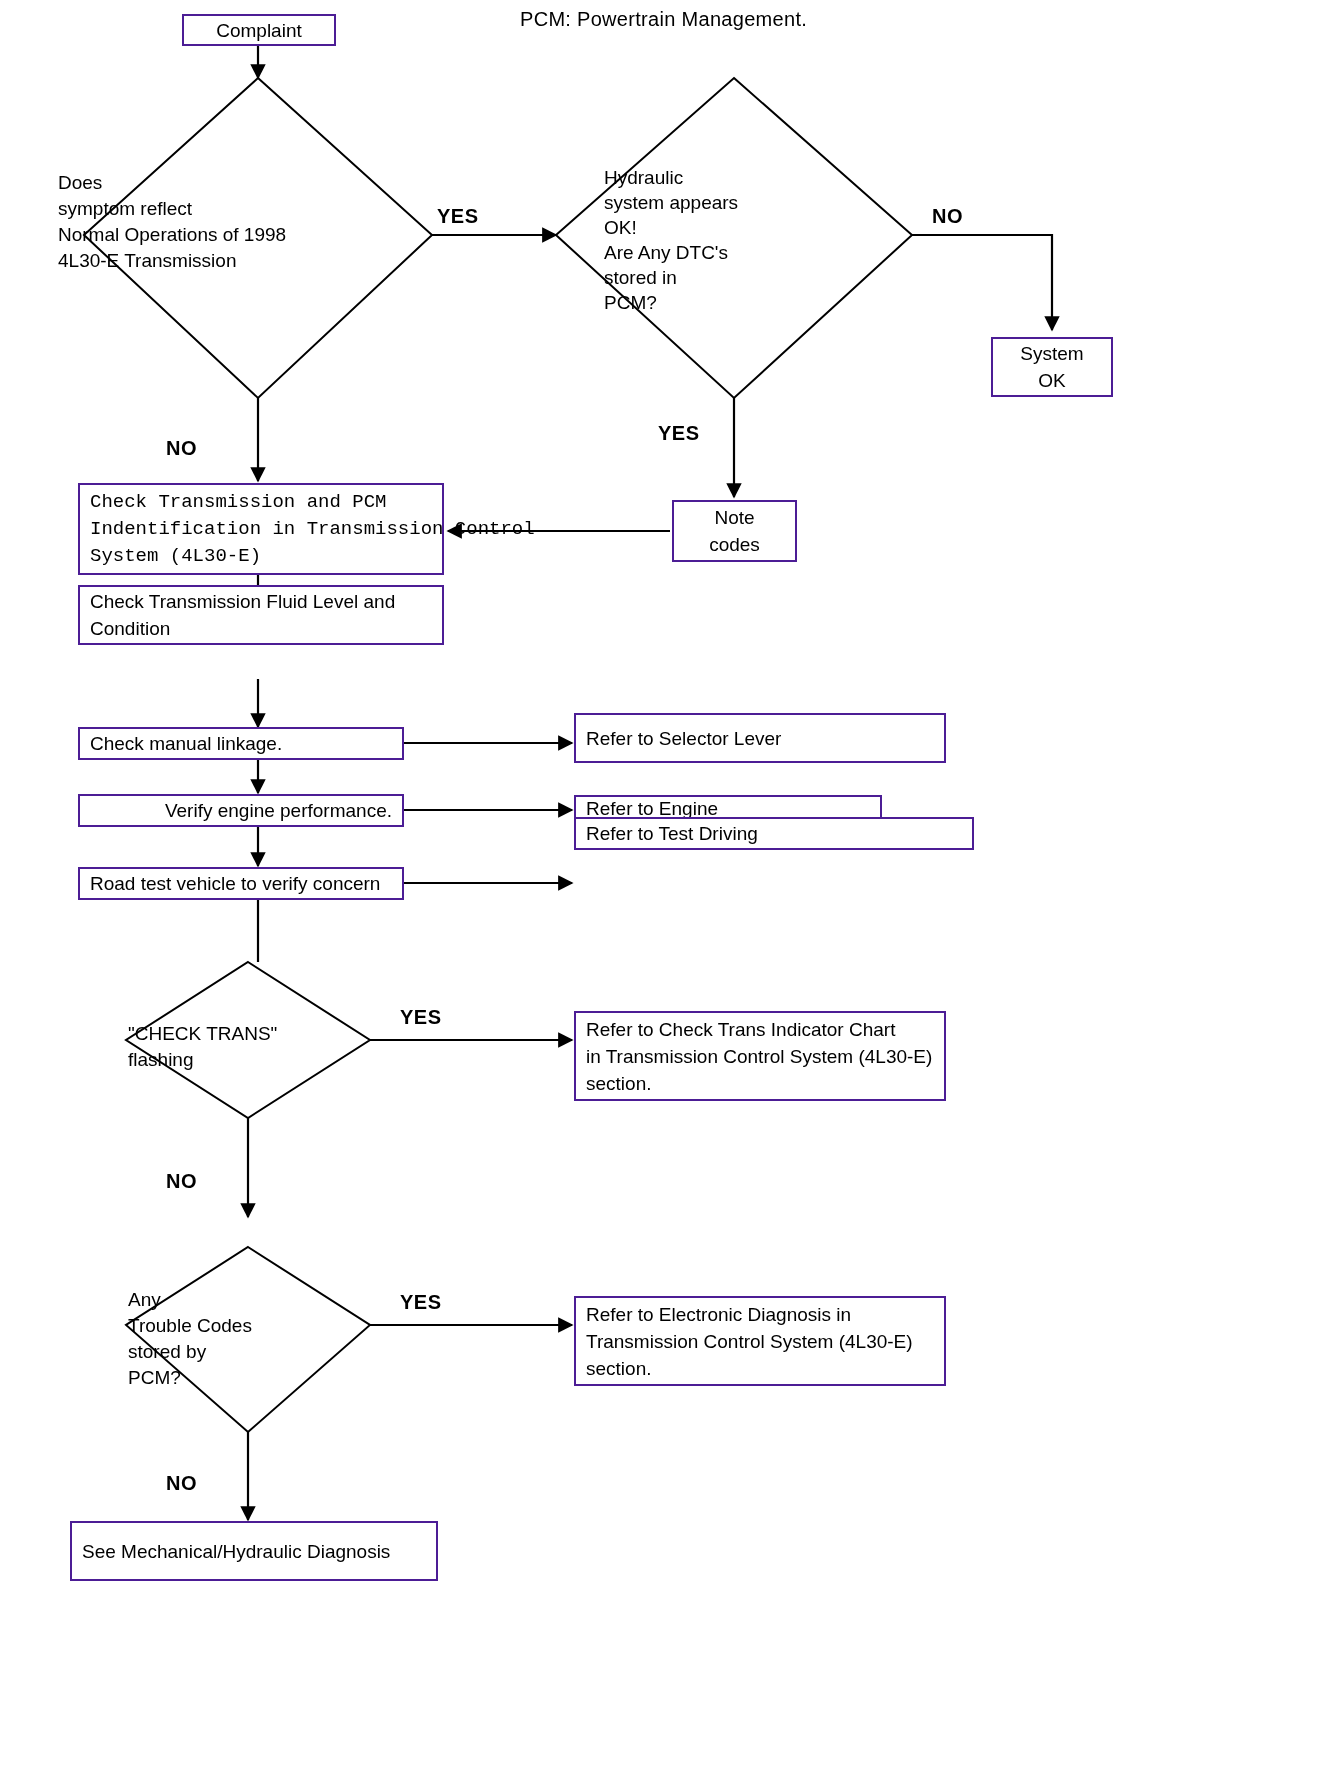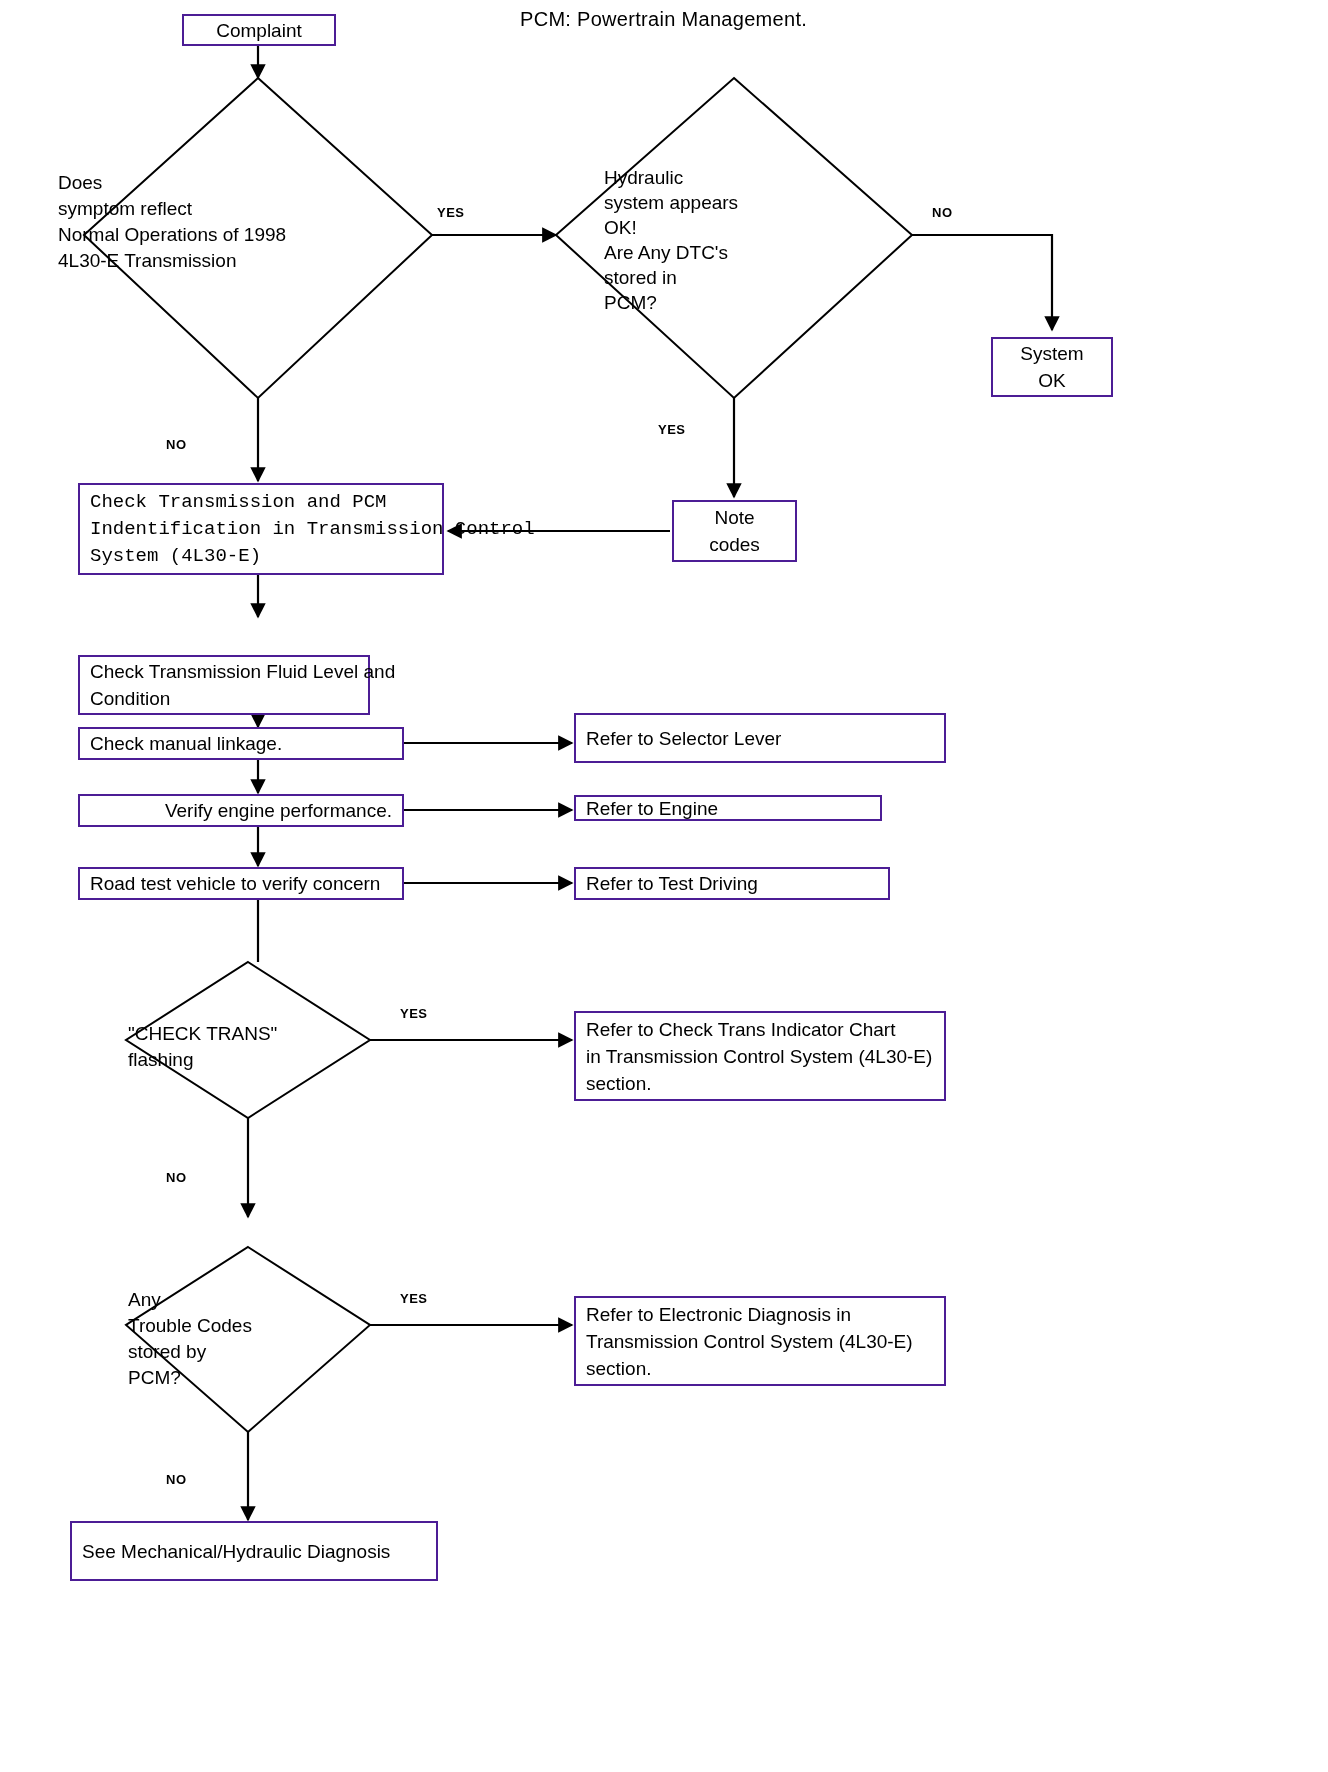--- a/index.html
+++ b/index.html
@@ -50,21 +50,21 @@
   }
   .dtext {
     position: absolute;
     text-align: left;
     font-size: 19px;
     line-height: 26px;
     white-space: nowrap;
   }
   .edgelabel {
     position: absolute;
-    font-size: 13px;
+    font-size: 20px;
     font-weight: 700;
     letter-spacing: 0.5px;
   }
   .header-note {
     position: absolute;
     font-size: 20px;
     letter-spacing: 0.3px;
     white-space: nowrap;
   }
   .tight { line-height: 25px; }
@@ -163,21 +163,21 @@
   </div>
 
   <div class="node box boxtext" style="left:78px; top:483px; width:366px; height:92px;font-family:Liberation Mono, monospace;">
     <div>
       <span class="line">Check Transmission and PCM</span>
       <span class="line">Indentification in Transmission Control</span>
       <span class="line">System (4L30-E)</span>
     </div>
   </div>
 
-  <div class="node box boxtext" style="left:78px; top:655px; width:292px; height:60px;">
+  <div class="node box boxtext" style="left:78px; top:585px; width:366px; height:60px;">
     <div>
       <span class="line">Check Transmission Fluid Level and</span>
       <span class="line">Condition</span>
     </div>
   </div>
 
   <div class="node box boxtext" style="left:78px; top:727px; width:326px; height:33px;">
     <span class="line">Check manual linkage.</span>
   </div>
   <div class="node box boxtext" style="left:574px; top:713px; width:372px; height:50px;">
@@ -187,21 +187,21 @@
   <div class="node box boxtext" style="left:78px; top:794px; width:326px; height:33px;justify-content:flex-end;">
     <span class="line">Verify engine performance.</span>
   </div>
   <div class="node box boxtext" style="left:574px; top:795px; width:308px; height:26px;">
     <span class="line">Refer to Engine</span>
   </div>
 
   <div class="node box boxtext" style="left:78px; top:867px; width:326px; height:33px;">
     <span class="line">Road test vehicle to verify concern</span>
   </div>
-  <div class="node box boxtext" style="left:574px; top:867px; width:316px; height:33px;">
+  <div class="node box boxtext" style="left:574px; top:817px; width:400px; height:33px;">
     <span class="line">Refer to Test Driving</span>
   </div>
 
   <div class="dtext" style="left:128px; top:1021px; width:240px;">
     <span class="line">"CHECK TRANS"</span>
     <span class="line">flashing</span>
   </div>
   <div class="edgelabel" style="left:400px; top:1006px;">YES</div>
   <div class="edgelabel" style="left:166px; top:1170px;">NO</div>
 

